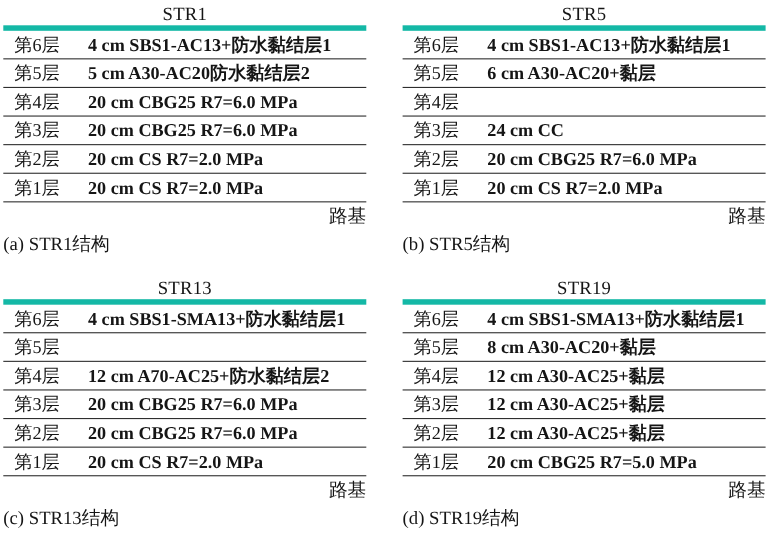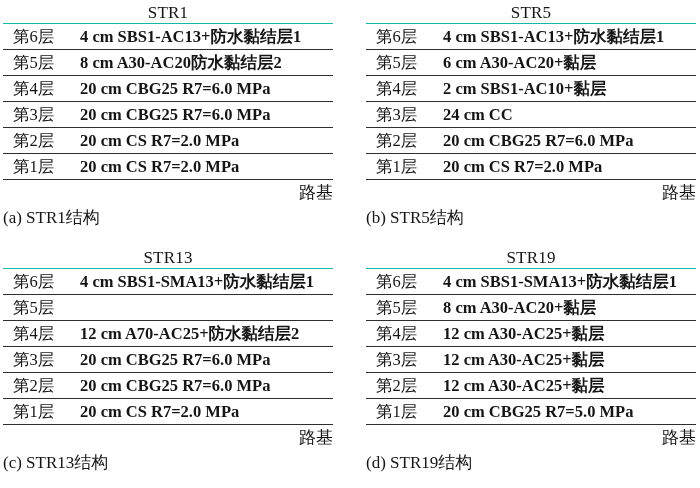--- a/index.html
+++ b/index.html
@@ -26,21 +26,21 @@
   }
   .panel { width: 330px; }
   .panel-title {
     height: 21px;
     line-height: 21px;
     text-align: center;
     font-size: 17px;
     letter-spacing: 0.2px;
   }
   .ptable {
-    border-top: 1px solid #14b8a6;
+    border-top: 5px solid #14b8a6;
   }
   .prow {
     display: flex;
     align-items: center;
     height: 25px;
     border-bottom: 1px solid #2e2e2e;
     font-size: 16.5px;
   }
   .cell-label {
     flex: 0 0 67px;
@@ -73,21 +73,21 @@
 
     <section class="panel">
       <div class="panel-title">STR1</div>
       <div class="ptable">
         <div class="prow">
           <span class="cell-label">第6层</span>
           <span class="cell-desc">4 cm SBS1-AC13+防水黏结层1</span>
         </div>
         <div class="prow">
           <span class="cell-label">第5层</span>
-          <span class="cell-desc">8 cm A30-AC20防水黏结层2</span>
+          <span class="cell-desc">5 cm A30-AC20防水黏结层2</span>
         </div>
         <div class="prow">
           <span class="cell-label">第4层</span>
           <span class="cell-desc">20 cm CBG25 R7=6.0 MPa</span>
         </div>
         <div class="prow">
           <span class="cell-label">第3层</span>
           <span class="cell-desc">20 cm CBG25 R7=6.0 MPa</span>
         </div>
         <div class="prow">
@@ -109,21 +109,20 @@
         <div class="prow">
           <span class="cell-label">第6层</span>
           <span class="cell-desc">4 cm SBS1-AC13+防水黏结层1</span>
         </div>
         <div class="prow">
           <span class="cell-label">第5层</span>
           <span class="cell-desc">6 cm A30-AC20+黏层</span>
         </div>
         <div class="prow">
           <span class="cell-label">第4层</span>
-          <span class="cell-desc">2 cm SBS1-AC10+黏层</span>
         </div>
         <div class="prow">
           <span class="cell-label">第3层</span>
           <span class="cell-desc">24 cm CC</span>
         </div>
         <div class="prow">
           <span class="cell-label">第2层</span>
           <span class="cell-desc">20 cm CBG25 R7=6.0 MPa</span>
         </div>
         <div class="prow">

